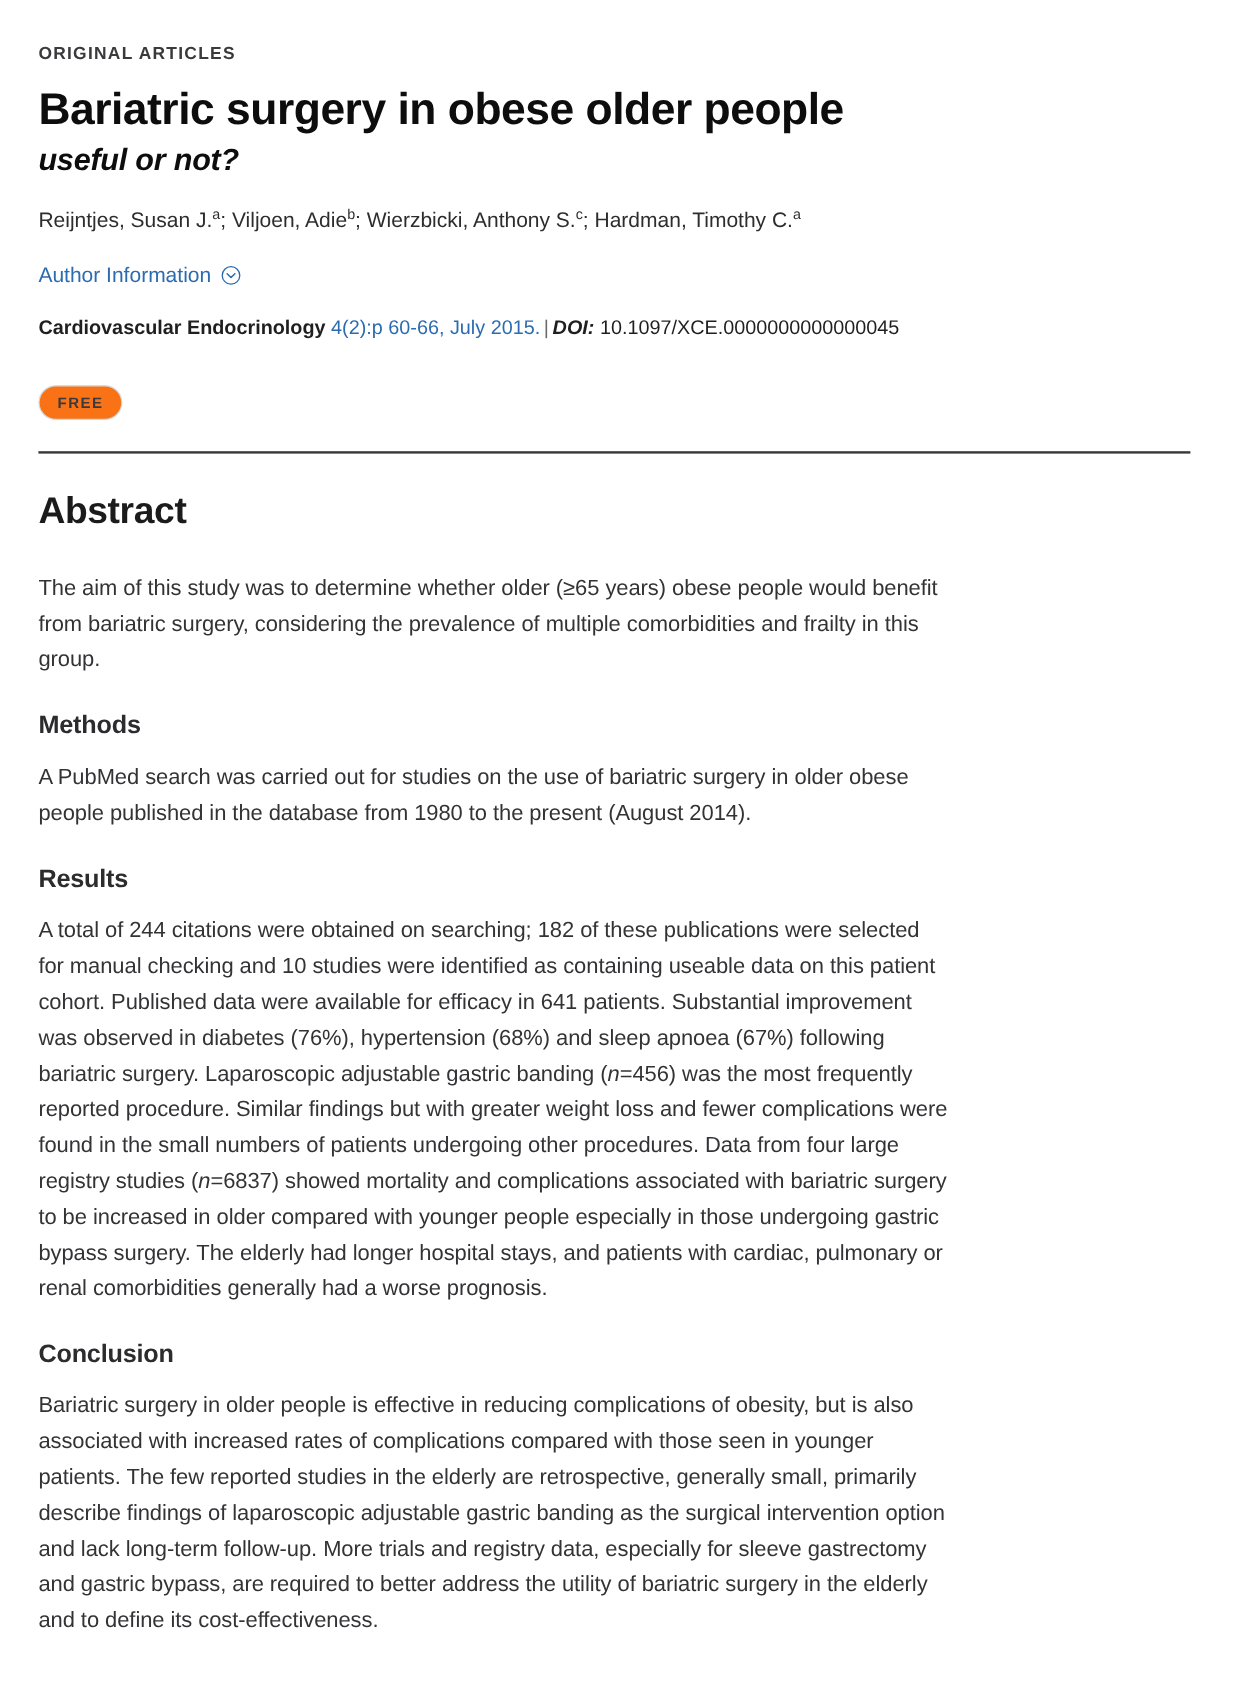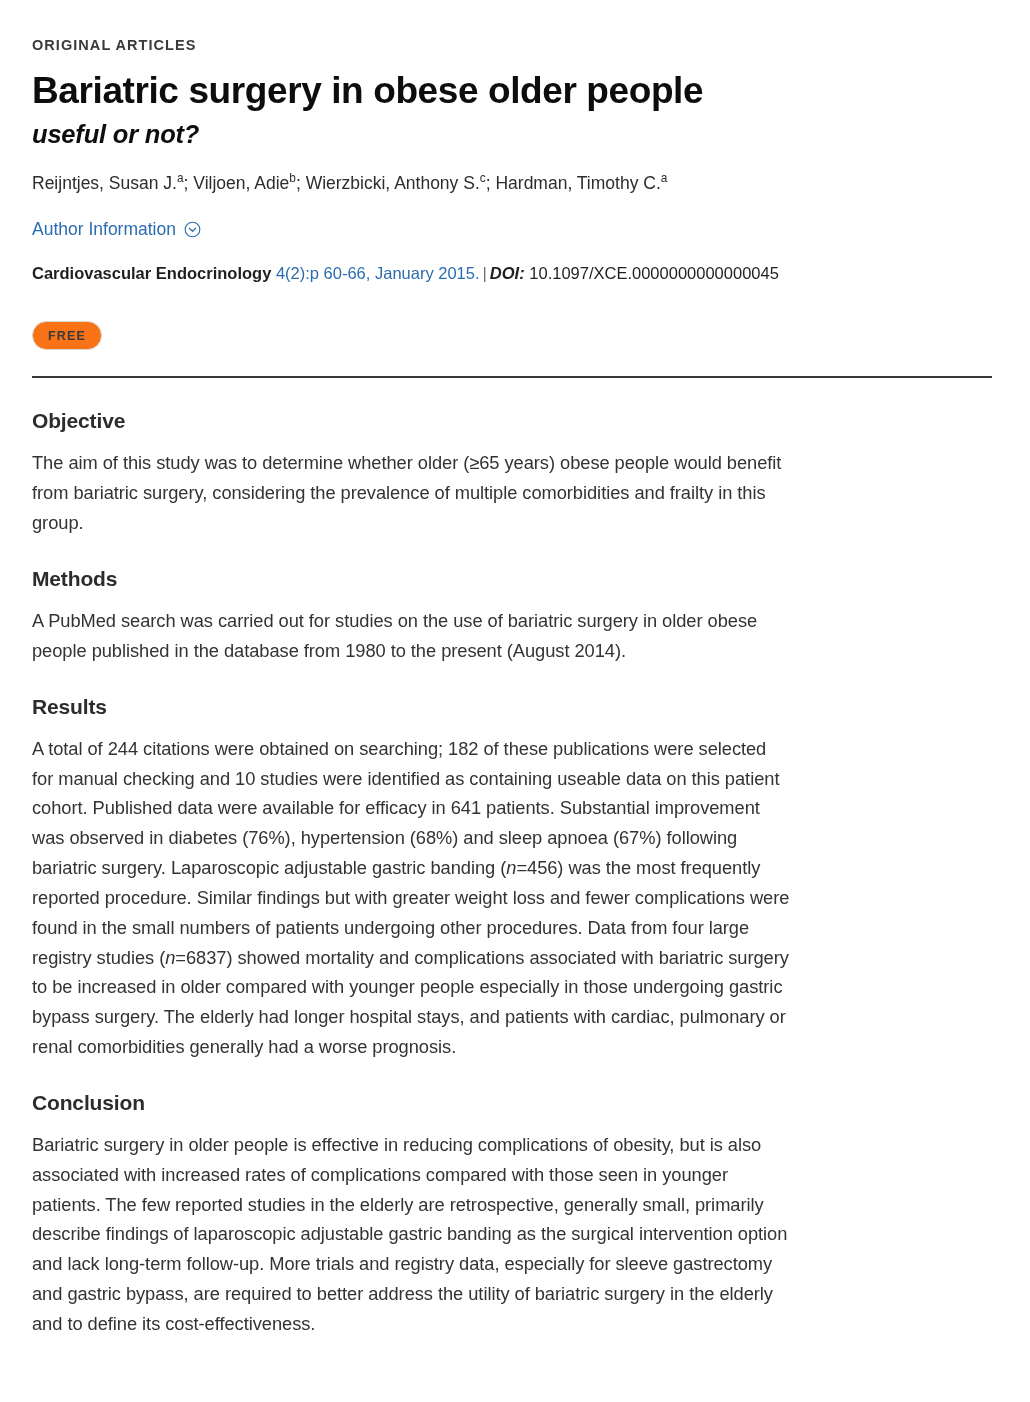--- a/index.html
+++ b/index.html
@@ -188,36 +188,36 @@
         <span class="chevron-circle">
           <svg viewBox="0 0 20 20" width="17" height="17" aria-hidden="true">
             <circle cx="10" cy="10" r="8.6" fill="none" stroke="#2b6cb0" stroke-width="1.3"></circle>
             <path d="M6.2 8.4 L10 12.1 L13.8 8.4" fill="none" stroke="#2b6cb0" stroke-width="1.5" stroke-linecap="round" stroke-linejoin="round"></path>
           </svg>
         </span>
       </a>
     </div>
 
     <div class="citation">
-      <span class="journal">Cardiovascular Endocrinology</span><span> </span><a class="cite-link">4(2):p 60-66, January 2015.</a><span class="sep">|</span><span class="doi-label">DOI:</span><span> </span><span>10.1097/XCE.0000000000000045</span>
+      <span class="journal">Cardiovascular Endocrinology</span><span> </span><a class="cite-link">4(2):p 60-66, July 2015.</a><span class="sep">|</span><span class="doi-label">DOI:</span><span> </span><span>10.1097/XCE.0000000000000045</span>
     </div>
 
     <div class="badge-row">
       <span class="badge-free">FREE</span>
     </div>
 
     <hr class="rule">
   </div>
 
   <div class="abstract">
+    <h2 class="abstract-heading">Abstract</h2>
 
     <div>
 
       <div class="section">
-        <h3 class="section-heading">Objective</h3>
         <p class="section-body">The aim of this study was to determine whether older (≥65 years) obese people would benefit from bariatric surgery, considering the prevalence of multiple comorbidities and frailty in this group.</p>
       </div>
 
       <div class="section">
         <h3 class="section-heading">Methods</h3>
         <p class="section-body">A PubMed search was carried out for studies on the use of bariatric surgery in older obese people published in the database from 1980 to the present (August 2014).</p>
       </div>
 
       <div class="section">
         <h3 class="section-heading">Results</h3>

